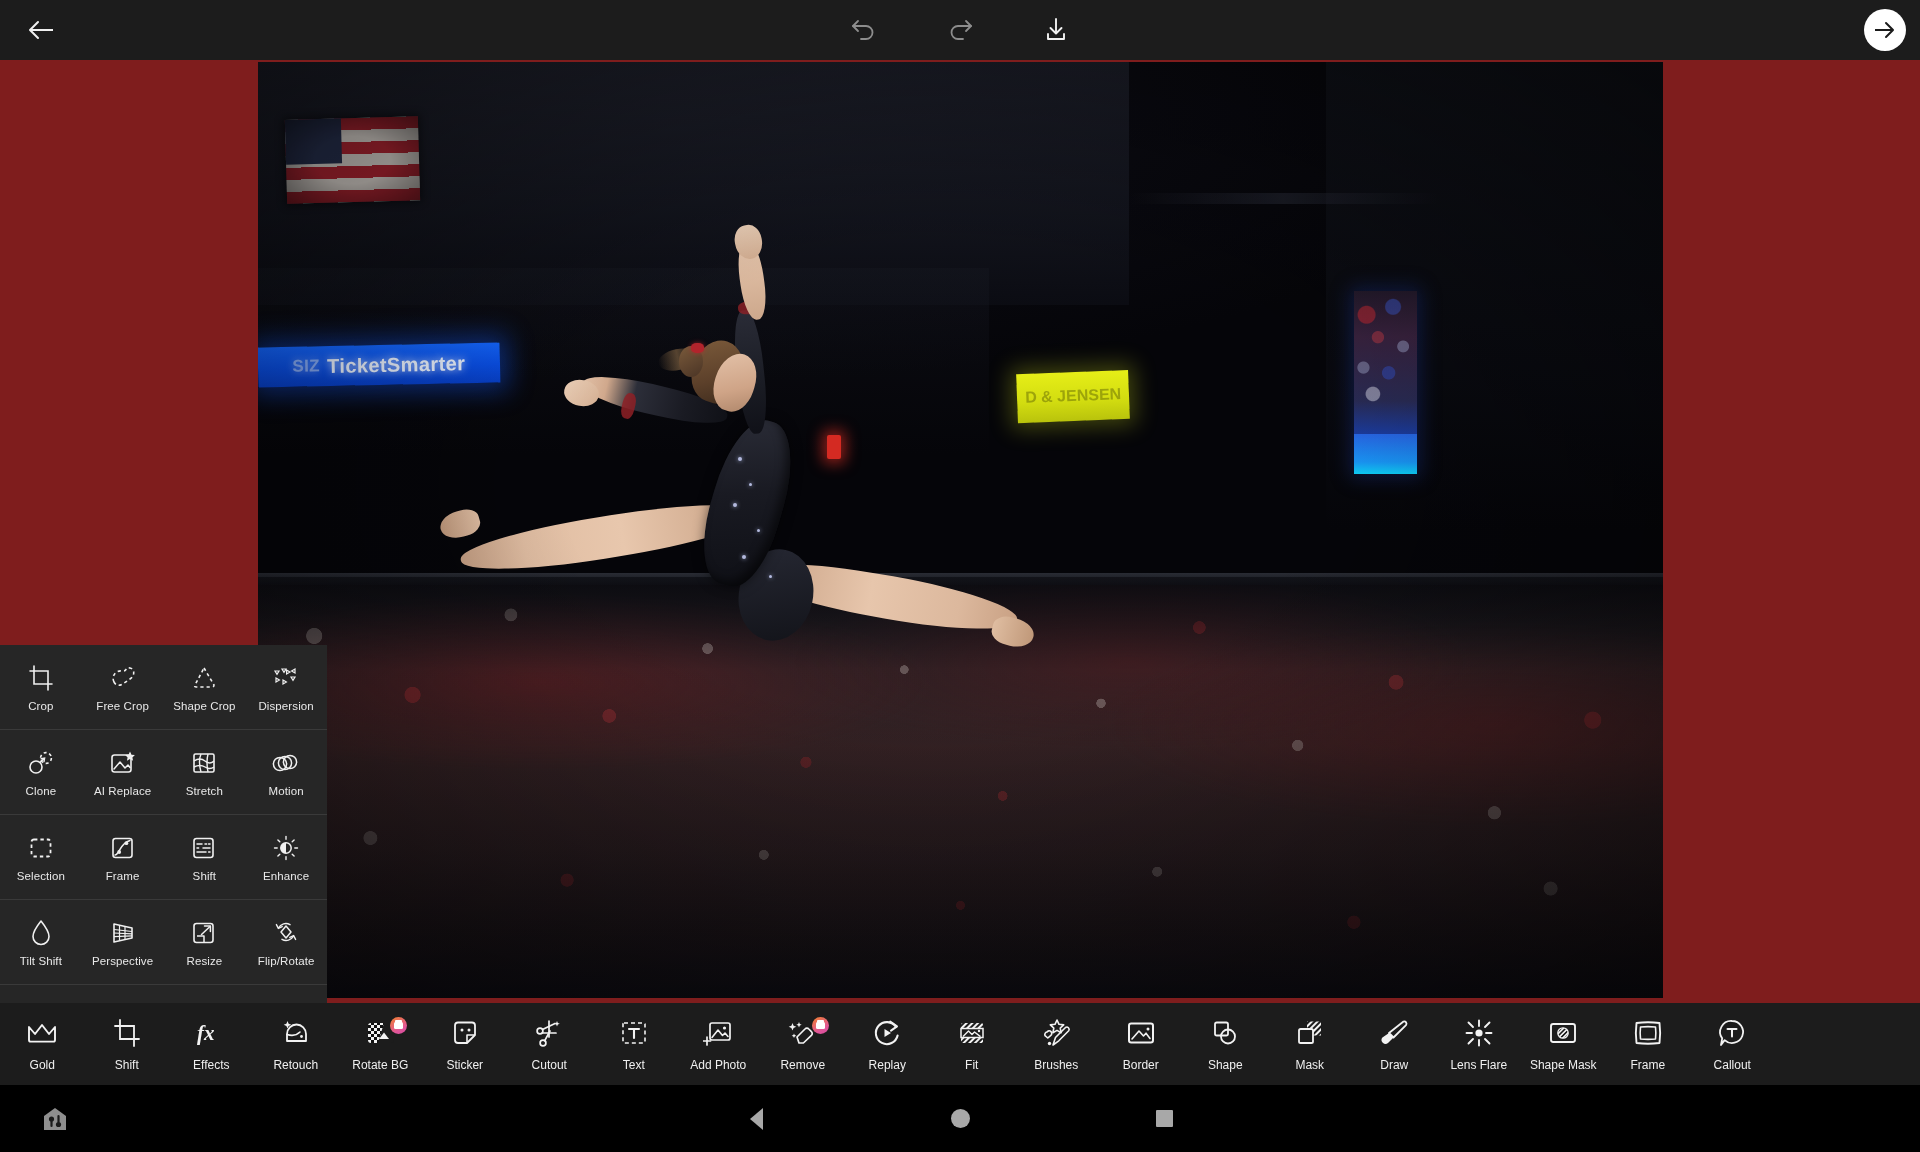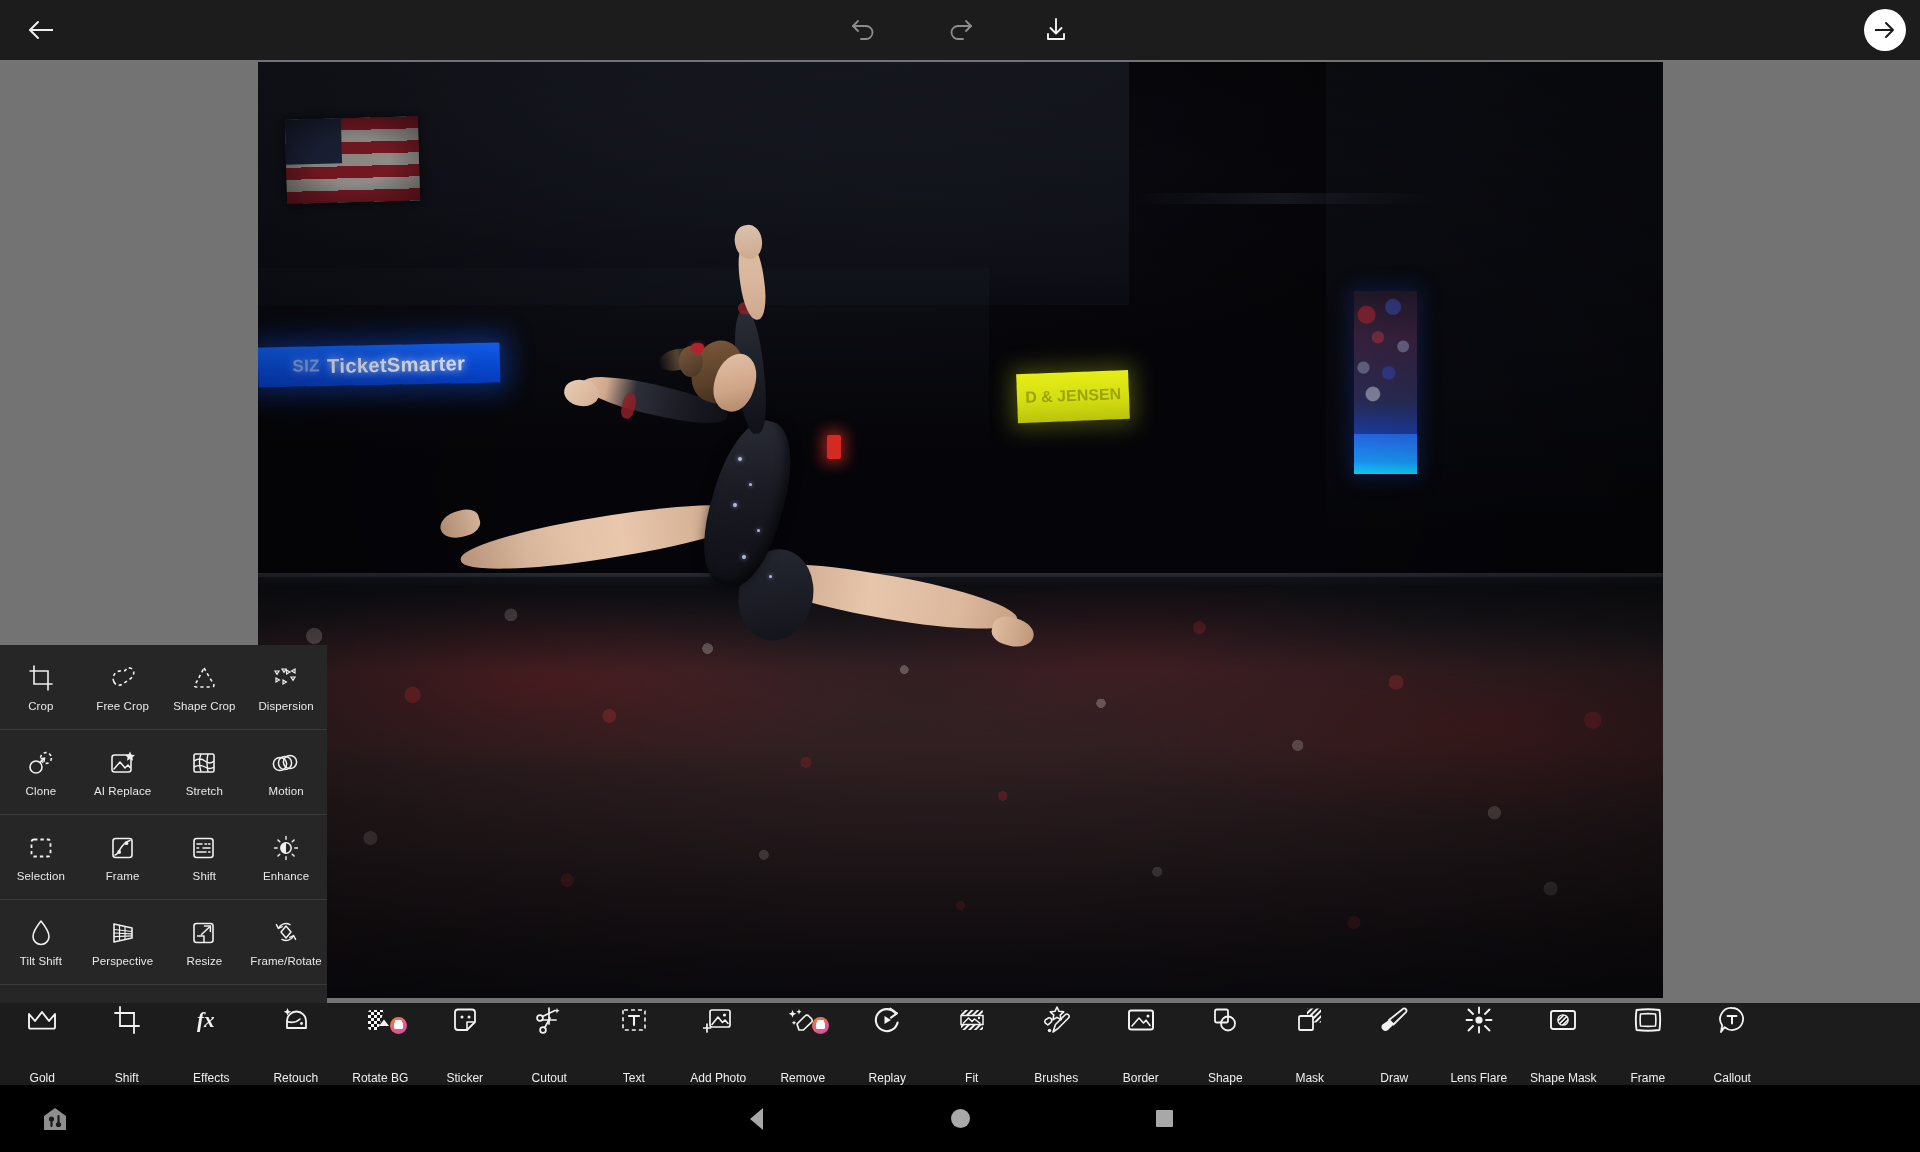--- a/index.html
+++ b/index.html
@@ -18,21 +18,21 @@
   }
   .tb-back { position:absolute; left:12px; top:8px; width:60px; height:44px;
     display:flex; align-items:center; justify-content:center; }
   .tb-center { position:absolute; left:0; right:0; top:0; height:60px;
     display:flex; align-items:center; justify-content:center; gap:52px; }
   .tb-icon { width:44px; height:44px; display:flex; align-items:center; justify-content:center; }
   .tb-next { position:absolute; right:14px; top:9px; width:42px; height:42px;
     border-radius:50%; background:#fff; display:flex; align-items:center; justify-content:center; }
 
   
-  .canvas-area { position:absolute; left:0; top:60px; width:1920px; height:943px; background:#737373; }
+  .canvas-area { position:absolute; left:0; top:60px; width:1920px; height:943px; background:#7f1d1d; }
   .photo { position:absolute; left:258px; top:2px; width:1405px; height:936px; overflow:hidden;
            background:#05060c; }
   .ph-layer { position:absolute; inset:0; }
 
   
   .arena-top { position:absolute; left:0; top:0; width:100%; height:57%;
     background:
       radial-gradient(ellipse 60% 50% at 30% 10%, #15161f 0%, #0a0a11 45%, #050509 100%),
       linear-gradient(180deg,#141621 0%, #0a0b12 40%, #050509 100%); }
   .arena-struct {
@@ -227,21 +227,21 @@
     border-radius:7px; letter-spacing:.2px;
   }
 
   
   .bottombar{
     position:absolute; left:0; top:1003px; width:1920px; height:82px; background:#1c1c1c;
     display:flex; align-items:center;
   }
   .bb-item{
     width:84.5px; height:82px; display:flex; flex-direction:column;
-    align-items:center; justify-content:space-between; gap:8px; position:relative; flex:0 0 auto;
+    align-items:center; justify-content:center; gap:8px; position:relative; flex:0 0 auto;
   }
   .bb-item .ic{ width:34px; height:34px; display:flex; align-items:center; justify-content:center; }
   .bb-item .lb{ font-size:12px; color:#efefef; white-space:nowrap; }
   .dot-badge{
     position:absolute; right:16px; top:14px; width:17px; height:17px; border-radius:50%;
     background:linear-gradient(150deg,#f2812c 0%,#e0559b 70%,#d64b9a 100%);
     display:flex; align-items:center; justify-content:center;
   }
   .dot-badge i{ display:block; width:9px; height:7px; border-radius:1.5px;
     background:#fff; position:relative; }
@@ -547,21 +547,21 @@
         <div class="tp-cell">
           <span class="ic">
             <svg width="28" height="26" viewBox="0 0 28 26">
               <path d="M14 6 L19 12 L14 18 L9 12 Z" stroke="#f0f0f0" stroke-width="1.5" fill="none" stroke-linejoin="round"></path>
               <path d="M6.5 8 A8.4 8.4 0 0 1 18 4.6" stroke="#f0f0f0" stroke-width="1.5" fill="none" stroke-linecap="round"></path>
               <path d="M21.5 16 A8.4 8.4 0 0 1 10 19.4" stroke="#f0f0f0" stroke-width="1.5" fill="none" stroke-linecap="round"></path>
               <path d="M4.4 4.6 L6.4 8.4 L10.2 6.6" stroke="#f0f0f0" stroke-width="1.4" fill="none" stroke-linecap="round" stroke-linejoin="round"></path>
               <path d="M23.6 19.4 L21.6 15.6 L17.8 17.4" stroke="#f0f0f0" stroke-width="1.4" fill="none" stroke-linecap="round" stroke-linejoin="round"></path>
             </svg>
           </span>
-          <span class="lb">Frame/Rotate</span>
+          <span class="lb">Flip/Rotate</span>
         </div>
       </div>
 
       <div class="tp-row">
         <div class="tp-cell">
           <span class="ic">
             <svg width="28" height="26" viewBox="0 0 28 26">
               <path d="M4 9 V20 a2.2 2.2 0 0 0 2.2 2.2 H19 a2.2 2.2 0 0 0 2.2 -2.2 V12" stroke="#f0f0f0" stroke-width="1.7" fill="none" stroke-linecap="round"></path>
               <path d="M4 9 a2.2 2.2 0 0 1 2.2 -2.2 H14" stroke="#f0f0f0" stroke-width="1.7" fill="none" stroke-linecap="round"></path>
               <path d="M6 19.5 L11.5 13.5 L15.5 18 L18 15.5 L20.6 18.4" stroke="#f0f0f0" stroke-width="1.5" fill="none" stroke-linecap="round" stroke-linejoin="round"></path>

